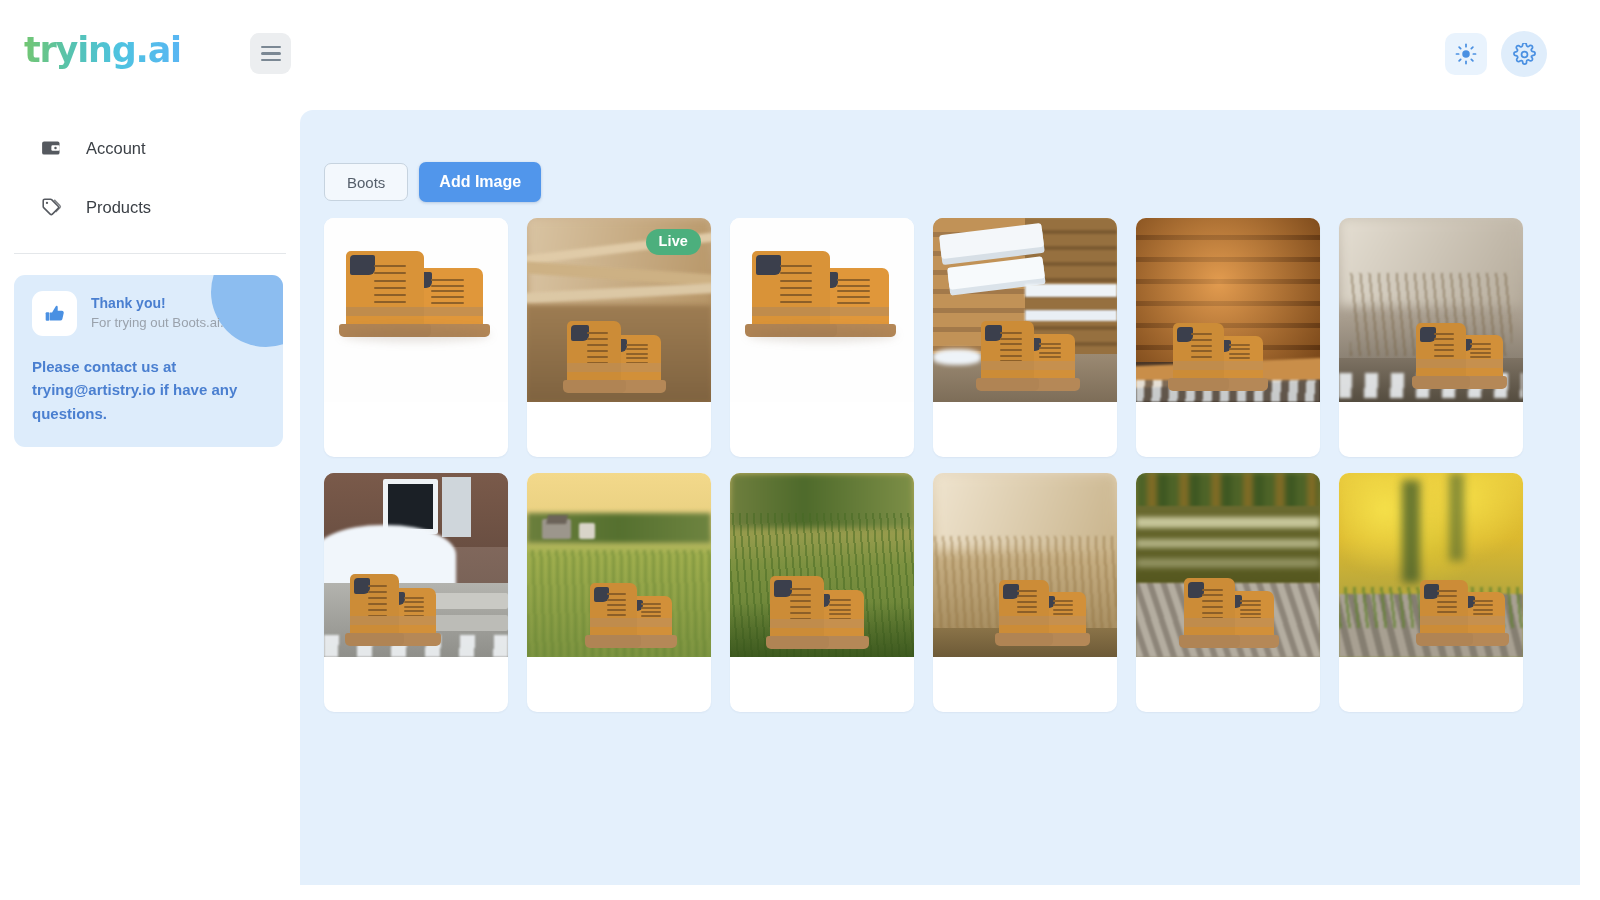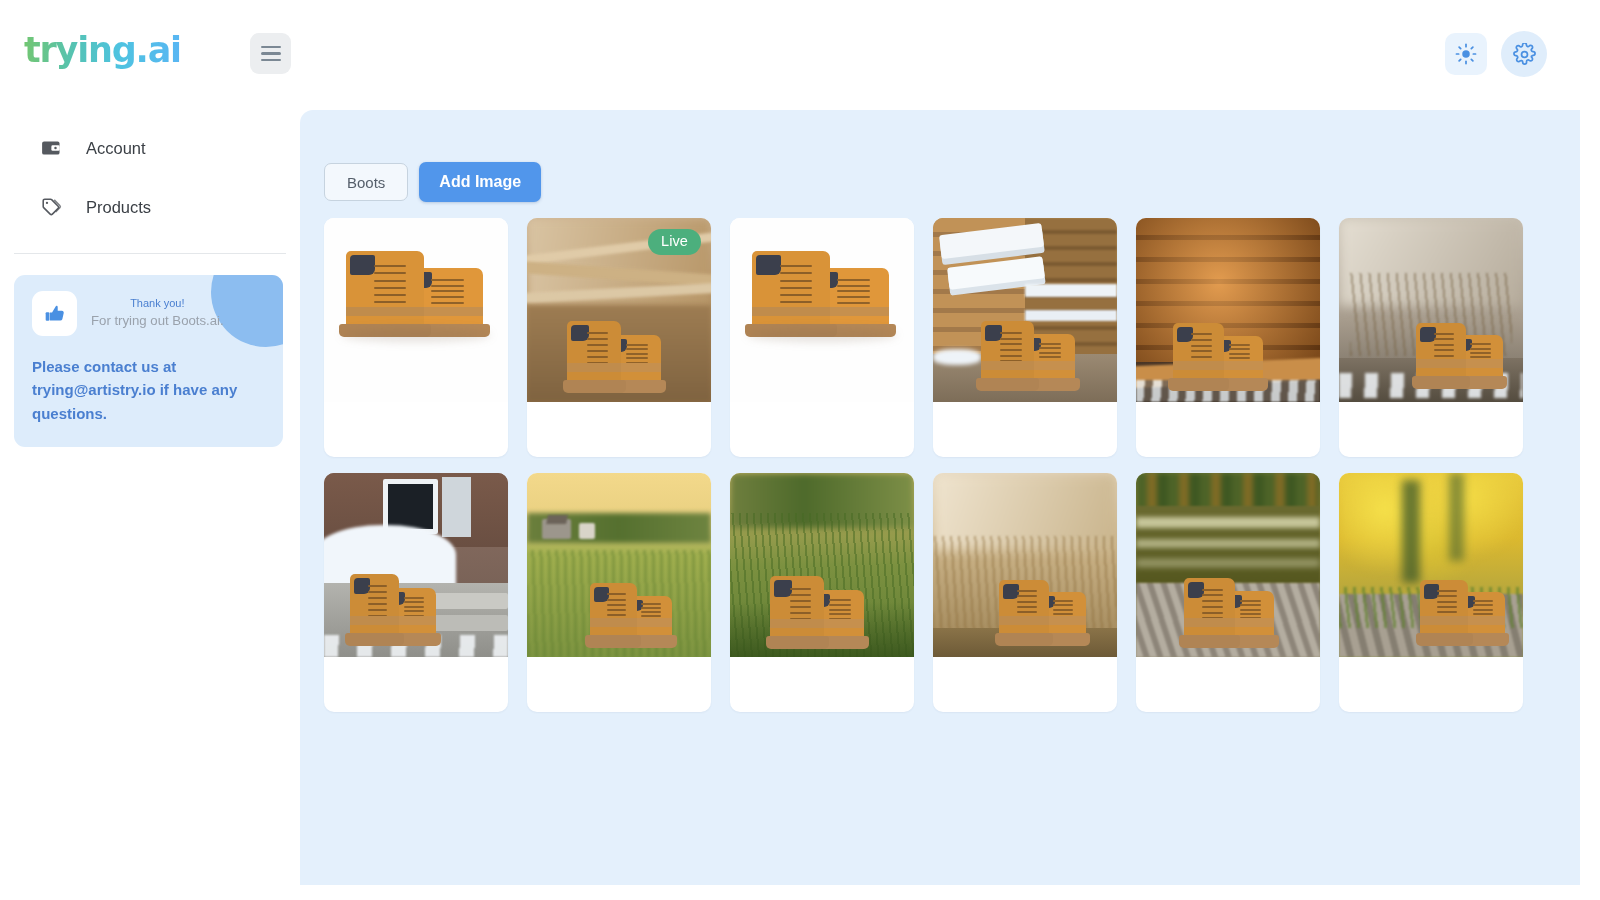--- a/index.html
+++ b/index.html
@@ -67,21 +67,21 @@
   }
   .promo-corner {
     position: absolute; right: -38px; top: -38px; width: 110px; height: 110px;
     background: #8cbdf0; border-radius: 50%;
   }
   .promo-row { position: relative; display: flex; align-items: center; gap: 14px; z-index: 2; }
   .promo-thumb {
     width: 45px; height: 45px; border-radius: 11px; background: #fff; flex: none;
     display: flex; align-items: center; justify-content: center;
   }
-  .promo-title { font-size: 11px; font-weight: 400; color: #4a7fd0; line-height: 1.3; text-align: center; }
+  .promo-title { font-size: 14px; font-weight: 700; color: #4a7fd0; line-height: 1.3; }
   .promo-sub { font-size: 13.2px; color: #9aa2ac; line-height: 1.5; margin-top: 1px; }
   .promo-body {
     position: relative; z-index: 2; margin-top: 19px;
     font-size: 15px; font-weight: 700; color: #4a7fd0; line-height: 1.55;
   }
 
   
   .panel {
     position: absolute; left: 300px; top: 110px;
     width: 1280px; height: 775px;
@@ -110,20 +110,21 @@
   }
   .images-label {
     padding: 0 0 0 24px; margin-top: 29px;
     font-size: 15.5px; color: #20242a; font-weight: 400;
   }
 
   .grid {
     display: grid; grid-template-columns: repeat(6, 184px);
     column-gap: 19px; row-gap: 16px;
     padding: 16px 1px 0 24px;
+    font-weight: bold;
   }
   .card {
     width: 184px; height: 239px; background: #fff; border-radius: 10px;
     overflow: hidden; position: relative; cursor: pointer;
     box-shadow: 0 1px 2px rgba(30,60,100,.06);
   }
   .card-img { width: 184px; height: 184px; position: relative; overflow: hidden; }
   .badge-live {
     position: absolute; top: 11px; right: 10px;
     background: #4caf7d; color: #fff; font-size: 14.5px;

